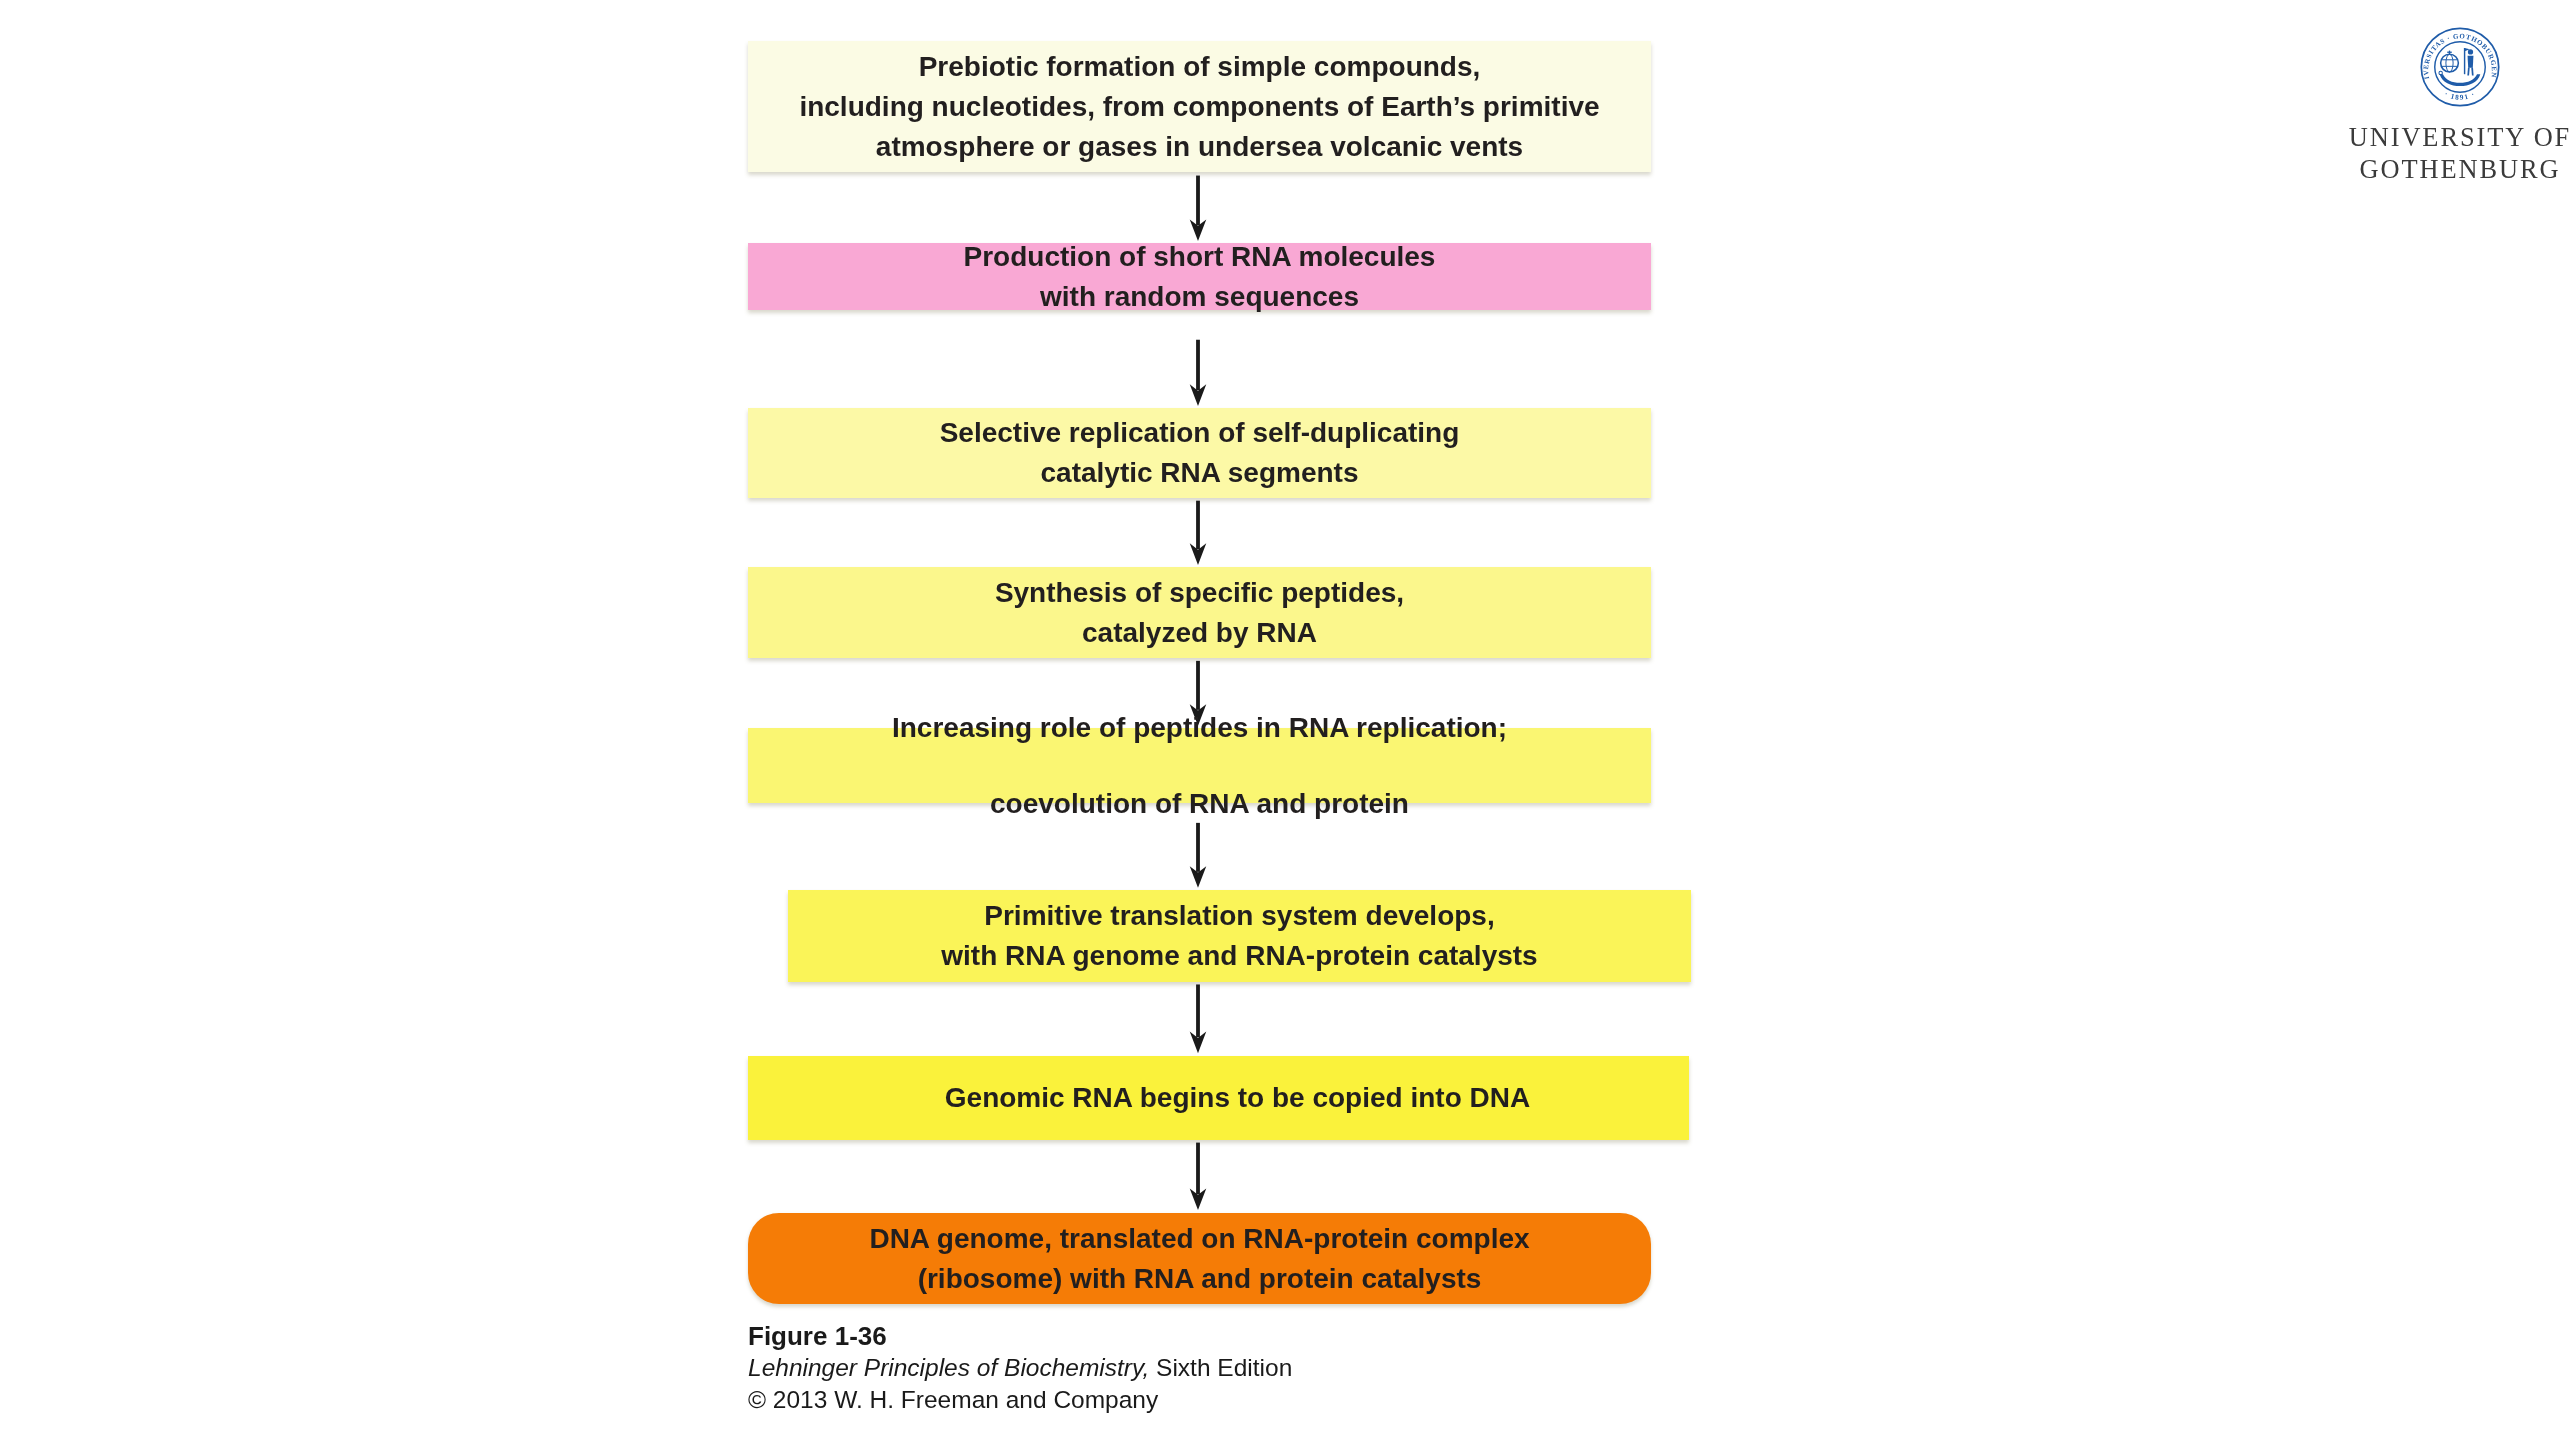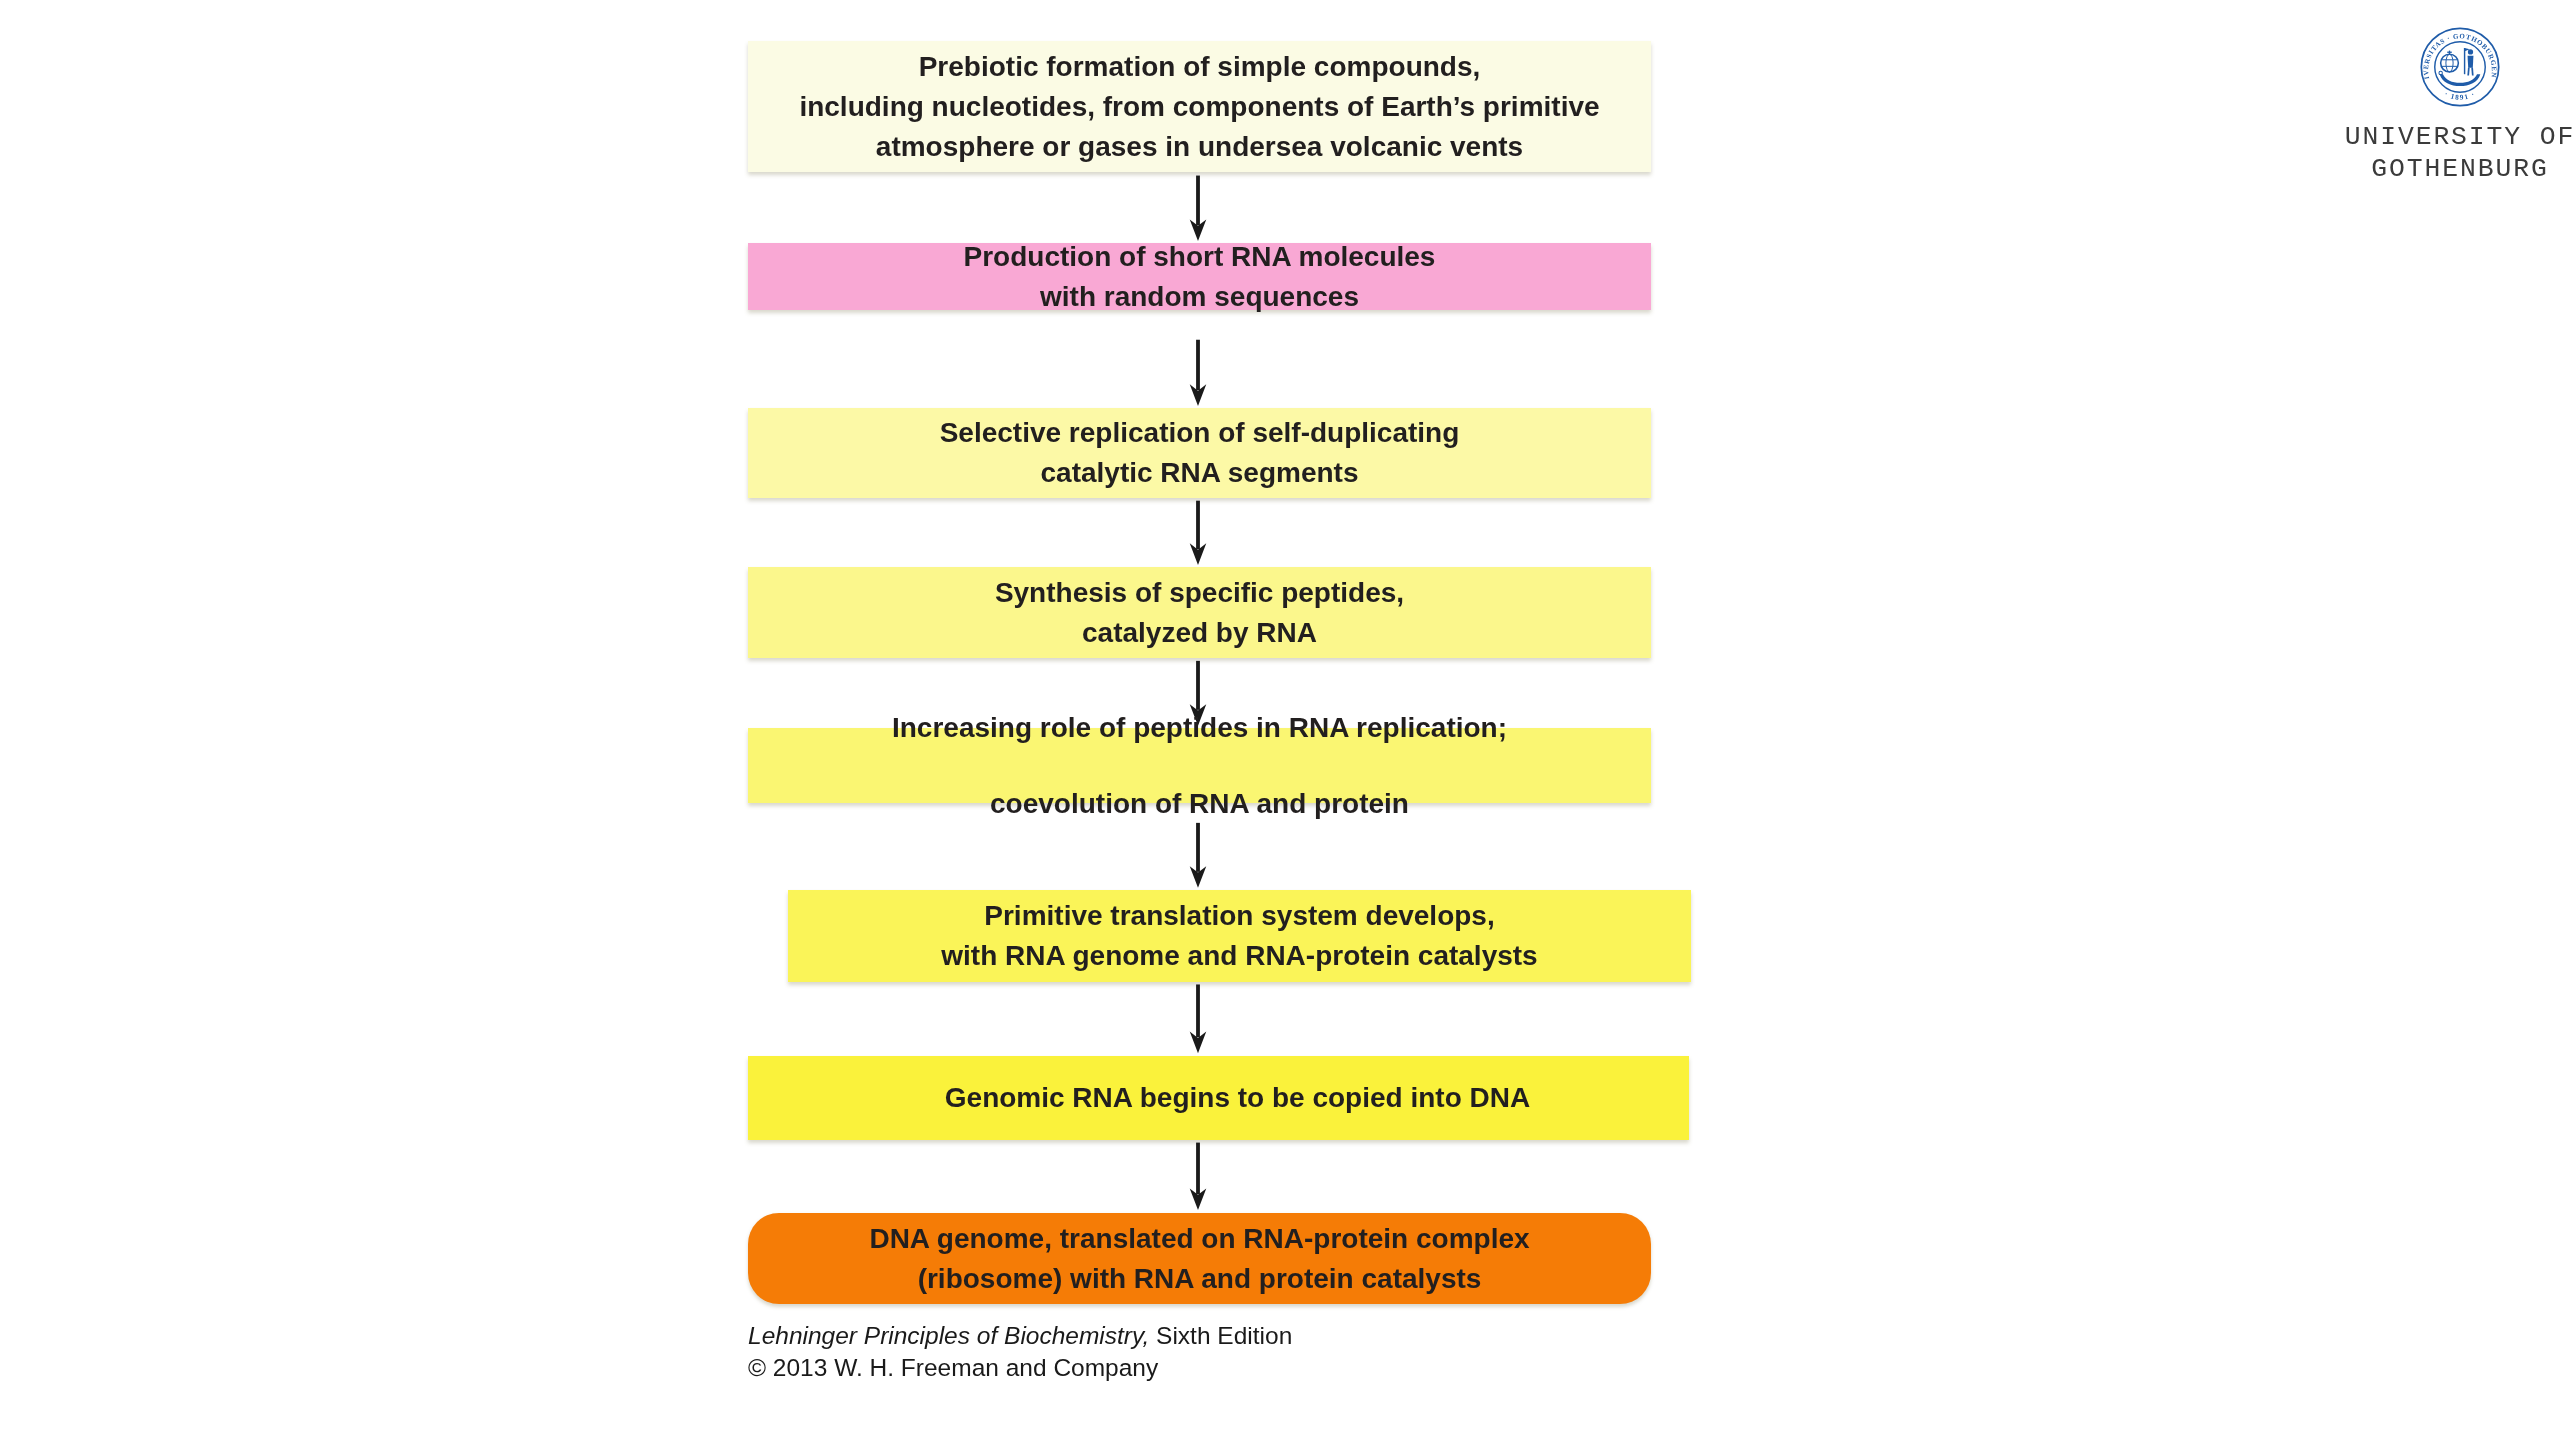--- a/index.html
+++ b/index.html
@@ -47,21 +47,21 @@
     font-family:"Liberation Serif",serif;
     font-weight:bold;font-size:10.6px;letter-spacing:1.1px;
   }
   .ring-year{
     fill:var(--seal-color,#1f5ca9);
     font-family:"Liberation Serif",serif;
     font-weight:bold;font-size:11px;letter-spacing:2px;
   }
   .uni-name{
     margin-top:14px;
-    font-family:Liberation Mono, monospace;
+    font-family:Liberation Serif, serif;
     font-size:26.4px;line-height:32px;letter-spacing:1.9px;
     white-space:nowrap;
   }
 </style>
 </head>
 <body>
 
 <div id="canvas" style="--arrow-color: #1a1a1a;">
 
   <div class="flow" style="--box-text-color: #221f1f;">
@@ -129,20 +129,21 @@
       <path d="M22 108 L9 74 L22 84 L35 74 Z"></path>
     </svg>
 
     <div class="box" style="top: 1213px; height: 91px; background-color: rgb(245, 124, 6); border-radius: 31px;">
       <span class="line">DNA genome, translated on RNA-protein complex</span>
       <span class="line">(ribosome) with RNA and protein catalysts</span>
     </div>
   </div>
 
   <div class="caption">
+    <div class="cap-bold">Figure 1-36</div>
     <div><span class="cap-italic">Lehninger Principles of Biochemistry,</span><span> Sixth Edition</span></div>
     <div>© 2013 W. H. Freeman and Company</div>
   </div>
 
   <div class="logo" style="--logo-text-color: #3B3B3B;">
     <svg class="seal" viewBox="0 0 122 122" style="--seal-color: #1F5CA9;">
       <circle class="s-stroke" cx="61" cy="61" r="59" stroke-width="2.6"></circle>
       <circle class="s-stroke" cx="61" cy="61" r="38.5" stroke-width="2.2"></circle>
       <defs>
         <path id="arcTop" d="M 14,78 A 48.5,48.5 0 1 1 108,78"></path>

